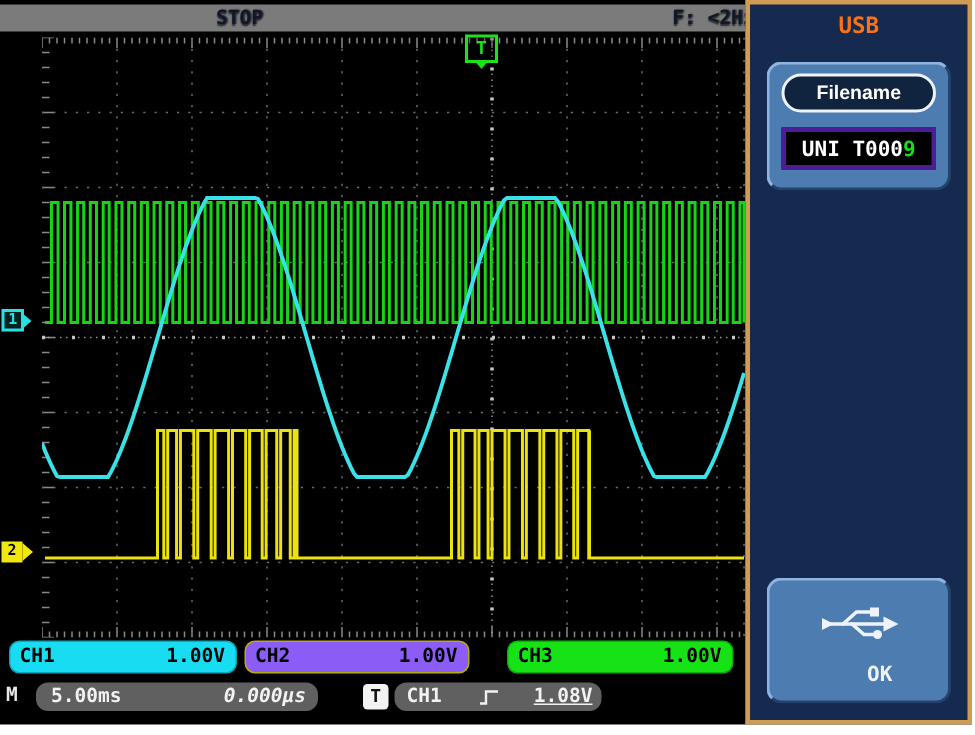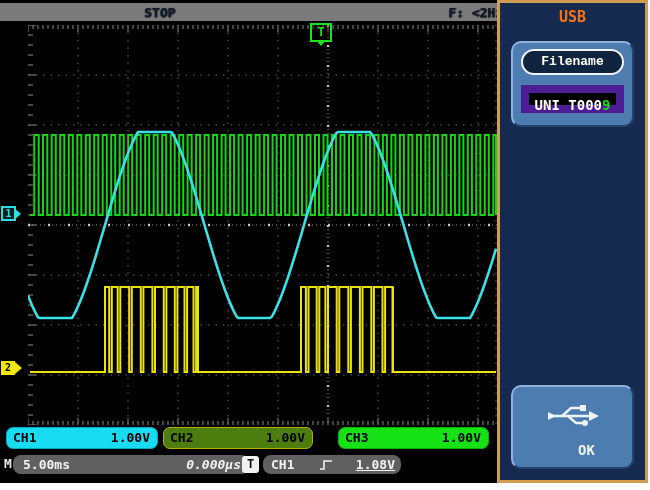--- a/index.html
+++ b/index.html
@@ -26,49 +26,49 @@
   #mark-ch1{top:206px;background:#02221f;border:2px solid #2adfe2;color:#2adfe2;width:11px;height:11px;line-height:11px;}
   #mark-ch1 .tri{border-left:7px solid #2adfe2;top:0px;}
   #mark-ch2{top:361px;background:#f2e70d;color:#000;}
   #mark-ch2 .tri{border-left:7px solid #f2e70d;}
   
   .chpill{position:absolute;top:427px;height:20px;border-radius:7px;color:#000;
           font-size:13px;font-weight:bold;line-height:20px;}
   .chpill .lab{position:absolute;left:6px;}
   .chpill .val{position:absolute;right:7px;}
   #pill-ch1{left:6px;width:150px;background:#17dcf2;border:1px solid #0aa8c0;}
-  #pill-ch2{left:163px;width:148px;background:#4d7c0f;border:1px solid #b8ae00;}
+  #pill-ch2{left:163px;width:148px;background:#8b5cf6;border:1px solid #b8ae00;}
   #pill-ch3{left:338px;width:149px;background:#16e216;border:1px solid #0bb00b;}
   
   #m-label{position:absolute;left:4px;top:456px;font-size:13px;font-weight:bold;color:#e8e8e8;}
   .spill{position:absolute;top:455px;height:19px;background:#606060;border-radius:8px;
          color:#f2f2f2;font-size:13px;font-weight:bold;line-height:19px;}
-  #pill-time{left:13px;width:236px;}
+  #pill-time{left:24px;width:188px;}
   #pill-time .tb{position:absolute;left:10px;}
   #pill-time .off{position:absolute;right:8px;font-style:italic;}
   #t-box{position:absolute;left:242px;top:456px;width:17px;height:17px;background:#f2f2f2;
          border-radius:3px;color:#111;font-size:12px;font-weight:bold;text-align:center;line-height:17px;}
   #pill-trig{left:263px;width:138px;}
   #pill-trig .src{position:absolute;left:8px;}
   #pill-trig svg{position:absolute;left:56px;top:4px;}
   #pill-trig .lvl{position:absolute;right:6px;text-decoration:underline;}
   
   #usb-panel{position:absolute;left:497px;top:0;width:151px;height:483px;box-sizing:border-box;
              background:#152a4e;border:3px solid #cf9c52;font-family:"Liberation Sans",sans-serif;}
   #usb-title{margin-top:5px;text-align:center;color:#f97316;font-size:15px;font-weight:bold;
              font-family:"DejaVu Sans Mono",monospace;}
   .softkey{position:absolute;left:11px;width:123px;background:#4d7cb0;border-radius:10px;
            border-top:2px solid #8fb4e0;border-left:2px solid #8fb4e0;
            border-right:2px solid #24426b;border-bottom:2px solid #24426b;box-sizing:border-box;}
   #fn-widget{top:38px;height:86px;}
   #fn-btn{position:absolute;left:8px;top:6px;width:103px;height:26px;background:#10233f;
           border:2px solid #eef3f9;border-radius:13px;box-sizing:border-box;color:#fff;
-          font-size:13px;font-weight:bold;text-align:center;line-height:22px;font-family:Liberation Mono, monospace;}
+          font-size:13px;font-weight:bold;text-align:center;line-height:22px;}
   #fn-field{position:absolute;left:8px;top:42px;width:103px;height:28px;background:#000;
-          border:8px solid #4c1d95;box-sizing:border-box;text-align:center;line-height:24px;
+          border:3px solid #4c1d95;box-sizing:border-box;text-align:center;line-height:24px;
           font-family:"DejaVu Sans Mono",monospace;font-size:14px;font-weight:bold;color:#fff;
           white-space:pre;}
   #fn-field .cursor{color:#14e014;}
   #ok-btn{top:382px;height:84px;cursor:pointer;}
   #ok-btn svg{position:absolute;left:50%;top:13px;transform:translateX(-50%);}
   #ok-label{position:absolute;left:0;right:0;bottom:9px;text-align:center;color:#eef3f9;
           font-size:14px;font-weight:bold;font-family:"DejaVu Sans Mono",monospace;margin-left:28px;}
 </style>
 </head>
 <body>

